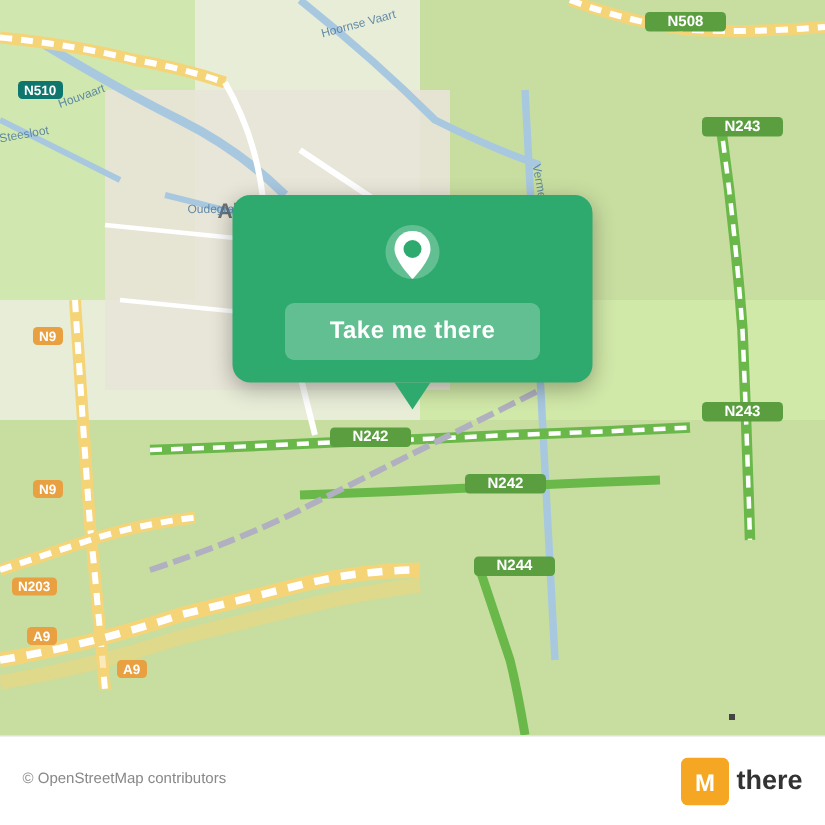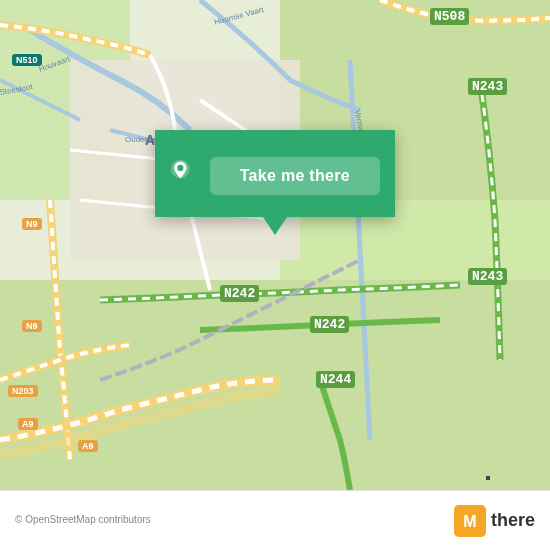--- a/index.html
+++ b/index.html
@@ -28,42 +28,40 @@
       font-size: 9px;
       font-weight: bold;
       padding: 1px 4px;
       border-radius: 3px;
     }
 
     .road-label-green {
       position: absolute;
       background-color: #5a9e40;
       color: white;
-      font-size: 13px;
+      font-size: 10px;
       font-weight: bold;
-      padding: 1px 4px;
+      padding: 1px 15px;
       border-radius: 3px;
-      font-family: Liberation Mono, monospace;
     }
 
     
     #popup {
       position: absolute;
       top: 130px;
       left: 155px;
       width: 240px;
       background-color: #2eaa6e;
-      border-radius: 0;
+      border-radius: 12px;
       padding: 20px 15px 15px;
       display: flex;
-      flex-direction: row;
+      flex-direction: column;
       align-items: center;
       z-index: 10;
       box-shadow: 0 4px 15px rgba(0,0,0,0.3);
-      gap: 19px;
     }
 
     #popup::after {
       content: '';
       position: absolute;
       bottom: -18px;
       left: 50%;
       transform: translateX(-50%);
       border-width: 18px 12px 0 12px;
       border-style: solid;

